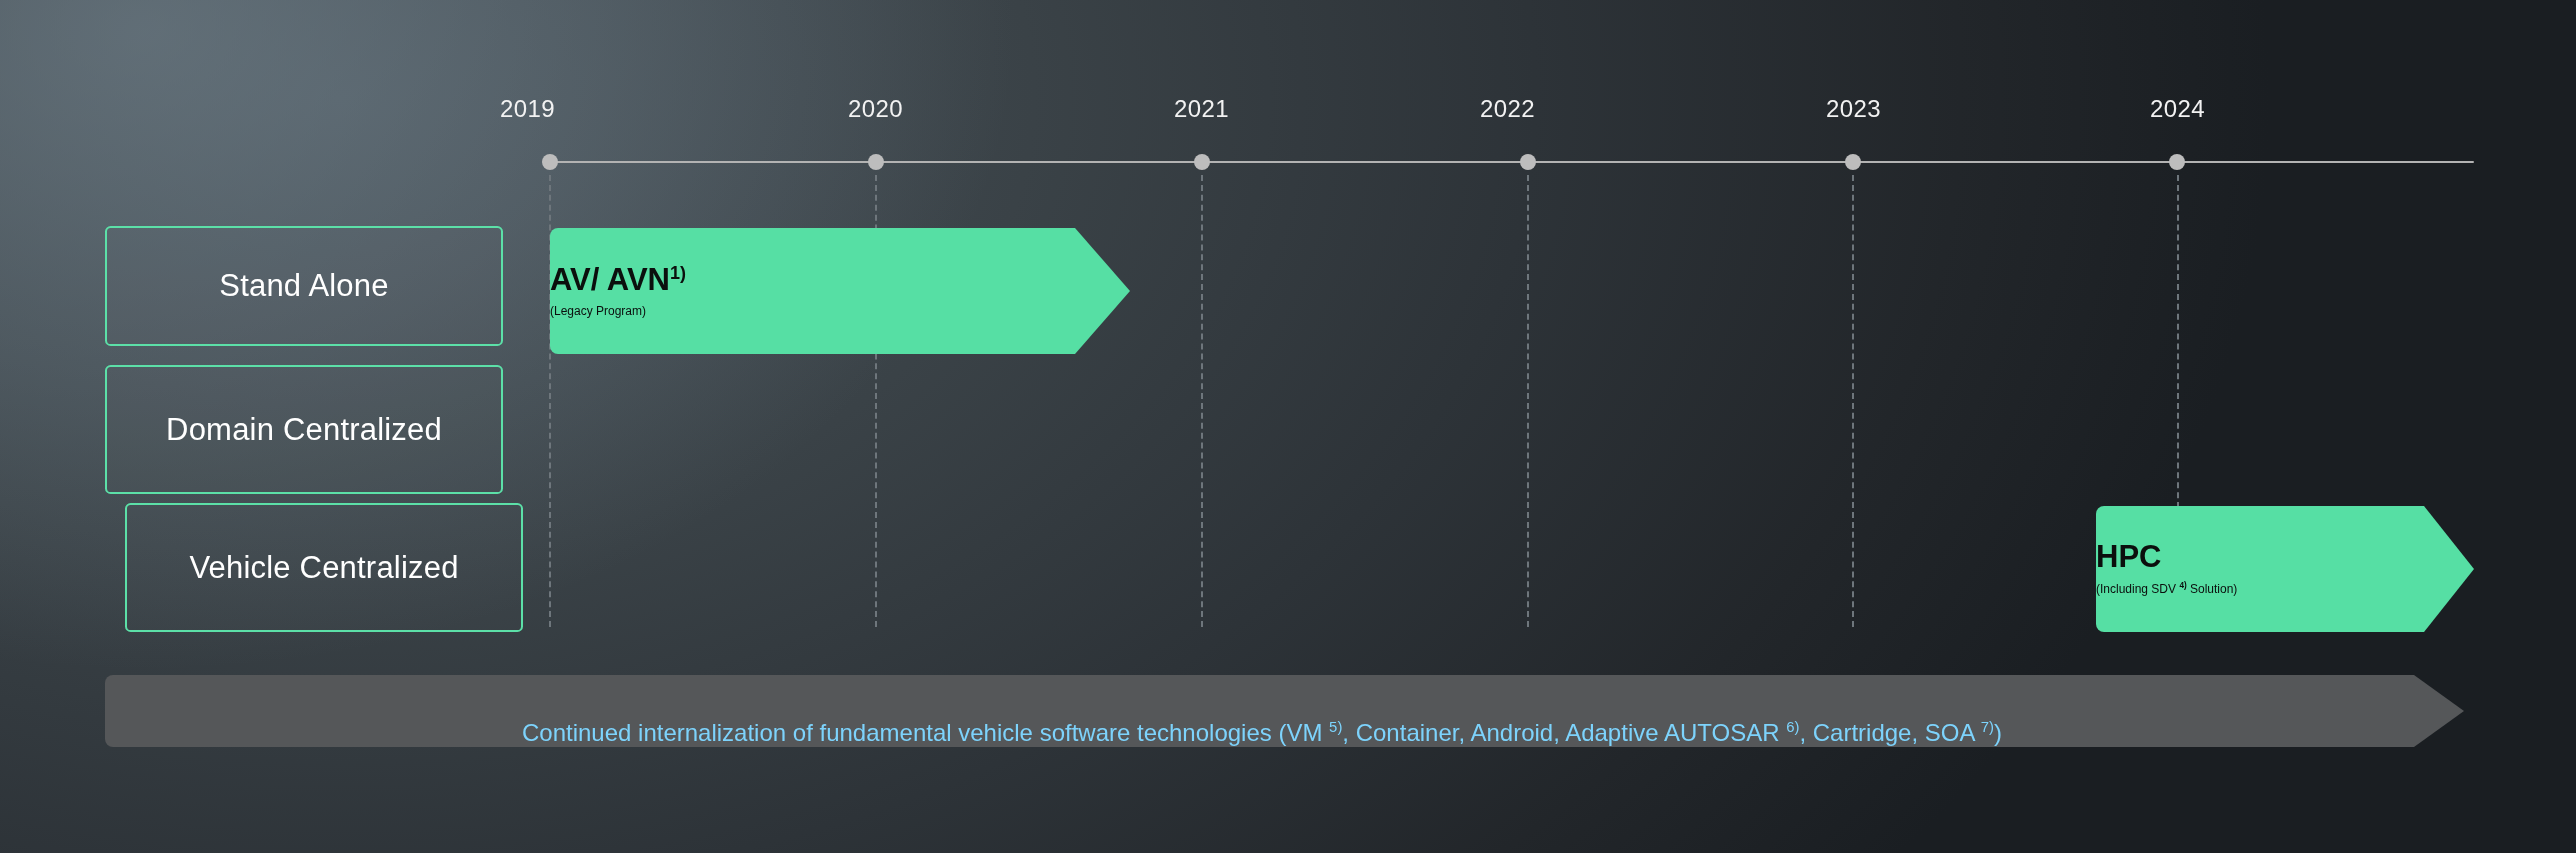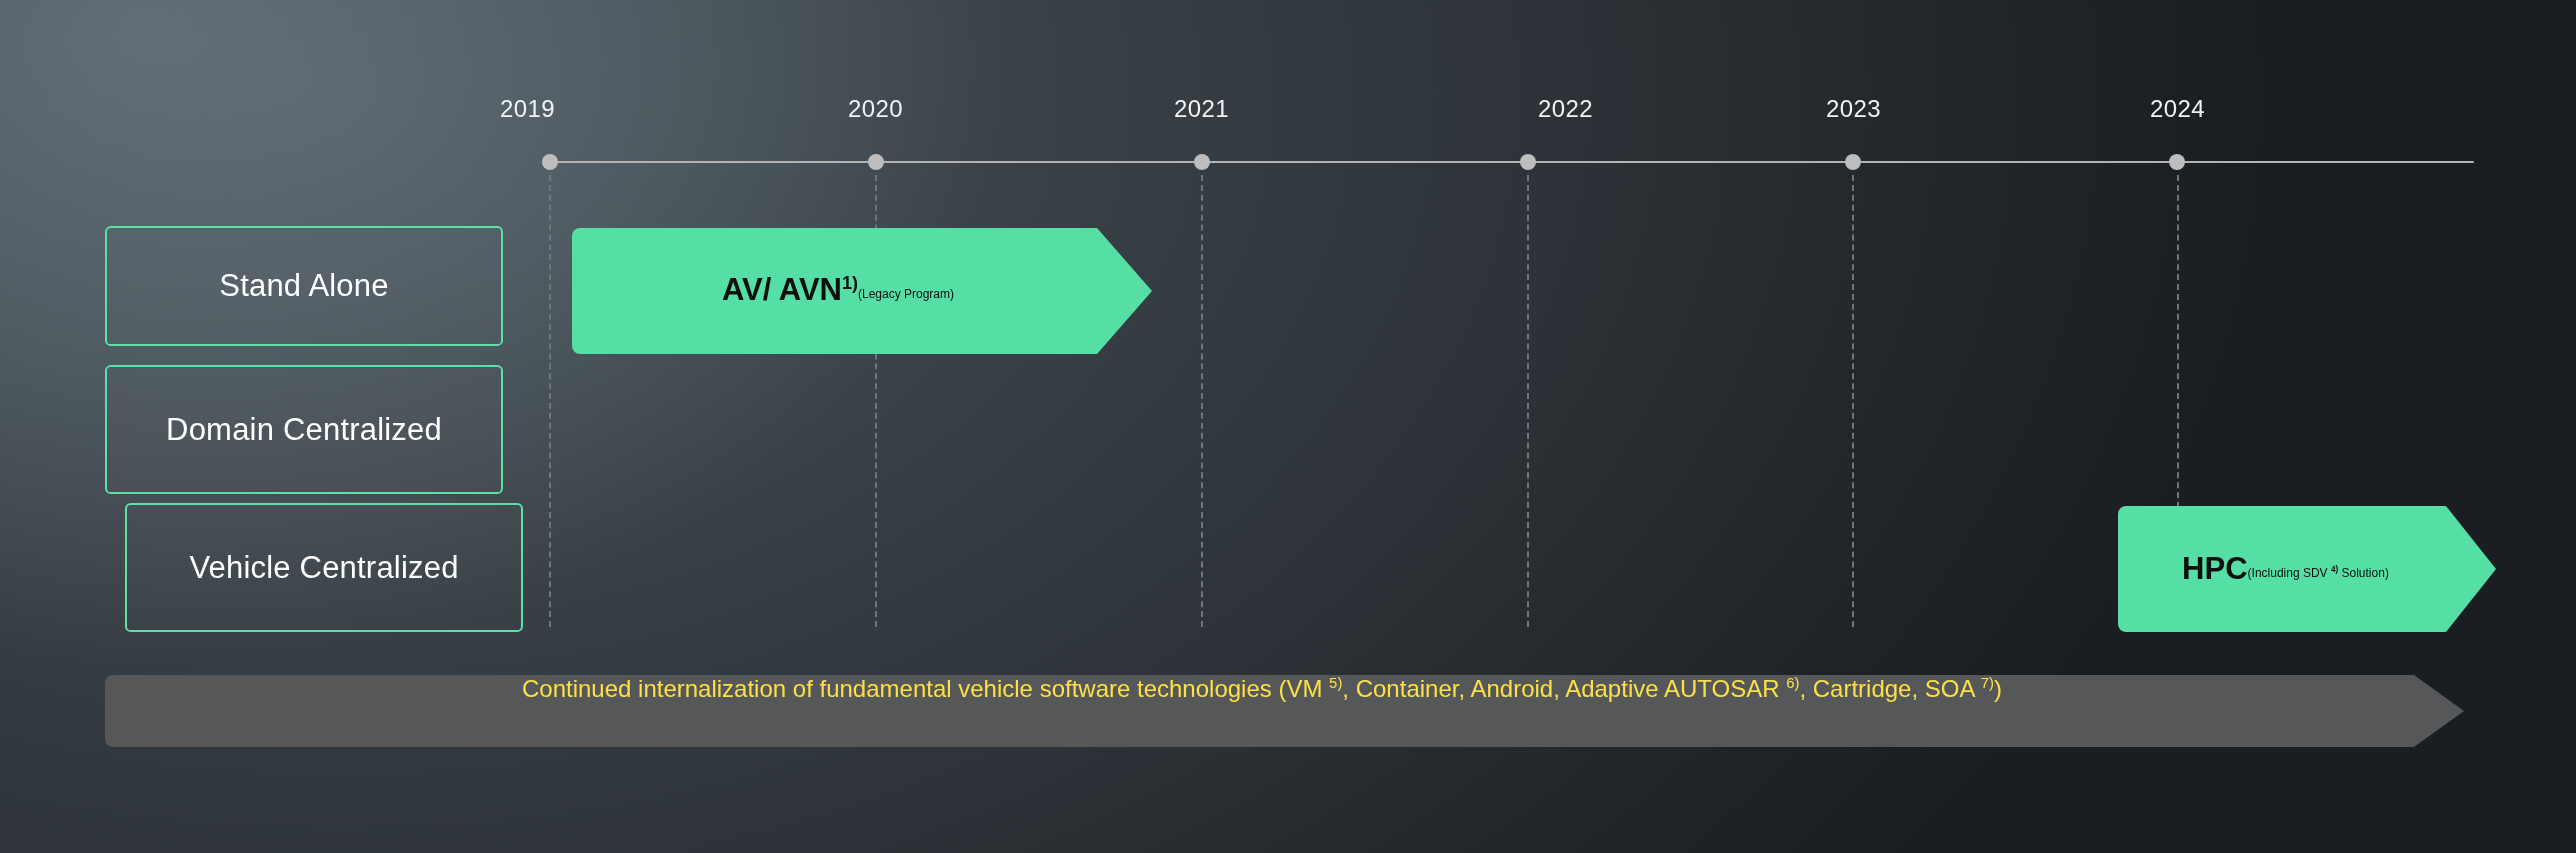--- a/index.html
+++ b/index.html
@@ -30,38 +30,37 @@
     display:flex;align-items:center;justify-content:center;
     color:#ffffff;font-size:31px;letter-spacing:0.2px;
     background:rgba(255,255,255,0.012);
     box-sizing:border-box;
   }
 
   
   .arrow{
     position:absolute;
     background:#56dfa4;
-    display:flex;flex-direction:row;align-items:center;justify-content:center;
+    display:flex;flex-direction:column;align-items:flex-start;justify-content:center;
     color:#0b0f0d;
     box-sizing:border-box;
     border-radius:8px;
-    margin-left:22px;
   }
   .arrow .a-title{font-size:31px;font-weight:bold;line-height:1.06;white-space:nowrap;}
   .arrow .a-sub{font-size:12px;line-height:1.2;margin-top:7.2px;white-space:nowrap;}
   .arrow sup{font-size:0.58em;vertical-align:super;font-weight:bold;}
   .arrow .a-sub sup{font-weight:bold;font-size:0.68em;}
 
   
   .footbar{
     position:absolute;
     background:#555759;
     border-radius:8px;
-    display:flex;align-items:flex-start;justify-content:center;
-    color:#fde047;font-size:24px;white-space:nowrap;
+    display:flex;align-items:flex-end;justify-content:center;
+    color:#7dd3fc;font-size:24px;white-space:nowrap;
     box-sizing:border-box;
   }
   .footbar sup{font-size:0.62em;vertical-align:super;}
 </style>
 </head>
 <body>
 
 <div id="stage">
 
   <div>
@@ -70,21 +69,21 @@
     <div class="tl-dot" style="left:542px;top:154px;"></div>
     <div class="tl-dot" style="left:868px;top:154px;"></div>
     <div class="tl-dot" style="left:1194px;top:154px;"></div>
     <div class="tl-dot" style="left:1520px;top:154px;"></div>
     <div class="tl-dot" style="left:1845px;top:154px;"></div>
     <div class="tl-dot" style="left:2169px;top:154px;"></div>
 
     <div class="tl-year" style="left:463px;top:95px;">2019</div>
     <div class="tl-year" style="left:811px;top:95px;">2020</div>
     <div class="tl-year" style="left:1137px;top:95px;">2021</div>
-    <div class="tl-year" style="left:1501px;top:95px;">2022</div>
+    <div class="tl-year" style="left:1443px;top:95px;">2022</div>
     <div class="tl-year" style="left:1789px;top:95px;">2023</div>
     <div class="tl-year" style="left:2113px;top:95px;">2024</div>
 
     <div class="vdash" style="left:549px;top:175px;height:452px;"></div>
     <div class="vdash" style="left:875px;top:175px;height:452px;"></div>
     <div class="vdash" style="left:1201px;top:175px;height:452px;"></div>
     <div class="vdash" style="left:1527px;top:175px;height:452px;"></div>
     <div class="vdash" style="left:1852px;top:175px;height:452px;"></div>
     <div class="vdash" style="left:2177px;top:175px;height:452px;"></div>
   </div>

